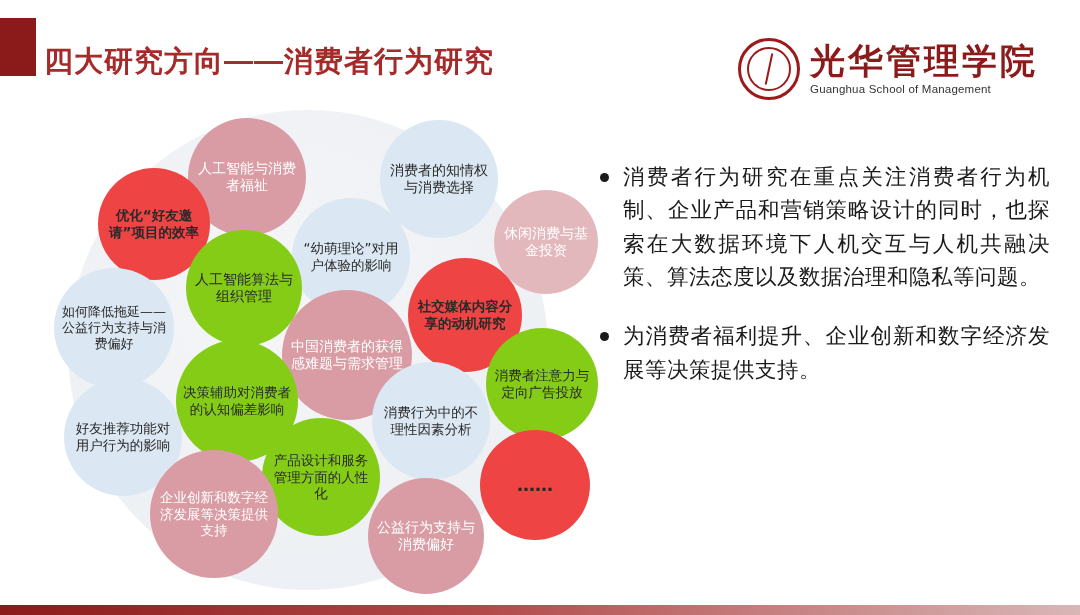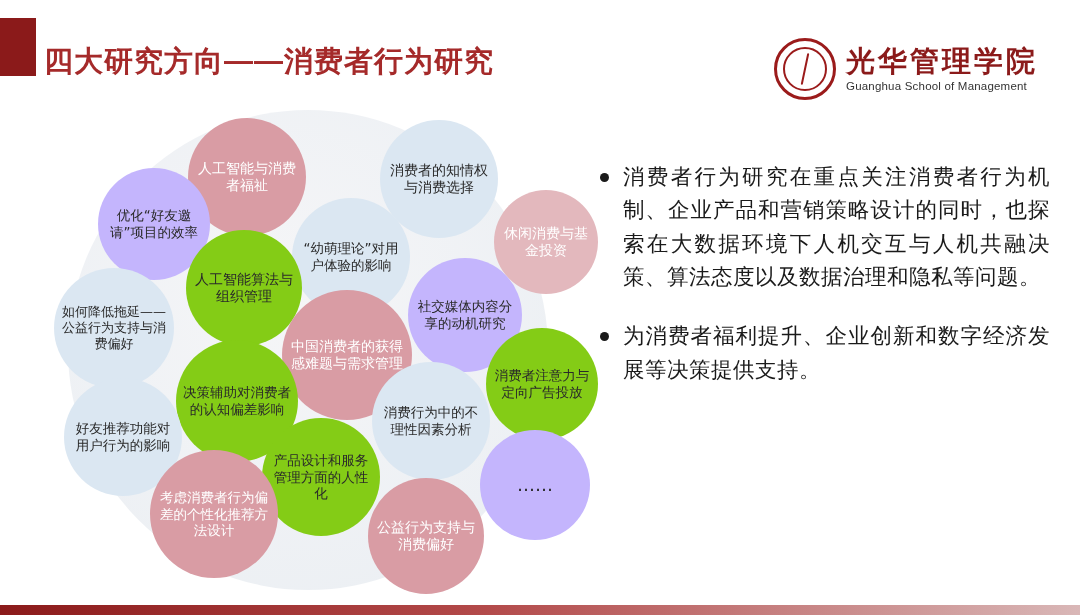--- a/index.html
+++ b/index.html
@@ -74,21 +74,21 @@
     transform: translateX(-50%) rotate(12deg);
     border-radius: 2px;
   }
   .logo-text {
     display: flex;
     flex-direction: column;
     align-items: flex-start;
   }
   .logo-cn {
     font-family: "DejaVu Serif", serif;
-    font-size: 29px;
+    font-size: 35px;
     font-weight: bold;
     color: #8b1a1a;
     line-height: 1.05;
     letter-spacing: 3px;
   }
   .logo-en {
     font-size: 11.5px;
     color: #333333;
     letter-spacing: 0.2px;
     margin-top: 4px;
@@ -119,21 +119,21 @@
     justify-content: center;
     text-align: center;
     color: #2b2b2b;
     line-height: 1.25;
     box-sizing: border-box;
     padding: 6px;
     font-family: "DejaVu Sans", "Liberation Sans", sans-serif;
   }
   .b-pink  { background: #d99ca4; color: #ffffff; }
   .b-blue  { background: #84cc16; color: #2a2a2a; }
-  .b-gray  { background: #c4b5fd; color: #2a2a2a; }
+  .b-gray  { background: #ef4444; color: #2a2a2a; font-weight: bold; }
   .b-lblue { background: #dbe7f2; color: #2a2a2a; }
   .b-rose  { background: #e3b8bd; color: #ffffff; }
   
   .bullets {
     position: absolute;
     left: 600px;
     top: 160px;
     width: 450px;
   }
   .bullet {
@@ -194,21 +194,21 @@
       <div class="bubble b-blue" style="left: 158px; top: 130px; width: 116px; height: 116px; font-size: 14px;">人工智能算法与组织管理</div>
       <div class="bubble b-lblue" style="left: 26px; top: 168px; width: 120px; height: 120px; font-size: 13px;">如何降低拖延——公益行为支持与消费偏好</div>
       <div class="bubble b-gray" style="left: 380px; top: 158px; width: 114px; height: 114px; font-size: 13.5px;">社交媒体内容分享的动机研究</div>
       <div class="bubble b-pink" style="left: 254px; top: 190px; width: 130px; height: 130px; font-size: 14px;">中国消费者的获得感难题与需求管理</div>
       <div class="bubble b-blue" style="left: 148px; top: 240px; width: 122px; height: 122px; font-size: 13.5px;">决策辅助对消费者的认知偏差影响</div>
       <div class="bubble b-blue" style="left: 458px; top: 228px; width: 112px; height: 112px; font-size: 13.5px;">消费者注意力与定向广告投放</div>
       <div class="bubble b-lblue" style="left: 344px; top: 262px; width: 118px; height: 118px; font-size: 13.5px;">消费行为中的不理性因素分析</div>
       <div class="bubble b-lblue" style="left: 36px; top: 278px; width: 118px; height: 118px; font-size: 13.5px;">好友推荐功能对用户行为的影响</div>
       <div class="bubble b-blue" style="left: 234px; top: 318px; width: 118px; height: 118px; font-size: 13.5px;">产品设计和服务管理方面的人性化</div>
       <div class="bubble b-gray" style="left: 452px; top: 330px; width: 110px; height: 110px; font-size: 18px;">……</div>
-      <div class="bubble b-pink" style="left: 122px; top: 350px; width: 128px; height: 128px; font-size: 13.5px;">考虑消费者行为偏差的个性化推荐方法设计</div>
+      <div class="bubble b-pink" style="left: 122px; top: 350px; width: 128px; height: 128px; font-size: 13.5px;">企业创新和数字经济发展等决策提供支持</div>
       <div class="bubble b-pink" style="left: 340px; top: 378px; width: 116px; height: 116px; font-size: 14px;">公益行为支持与消费偏好</div>
     </div>
 
   <div class="bullets" id="bullets">
       <div class="bullet">
         <div class="bullet-dot"></div>
         <div class="bullet-text">消费者行为研究在重点关注消费者行为机制、企业产品和营销策略设计的同时，也探索在大数据环境下人机交互与人机共融决策、算法态度以及数据治理和隐私等问题。</div>
       </div>
       <div class="bullet">
         <div class="bullet-dot"></div>

